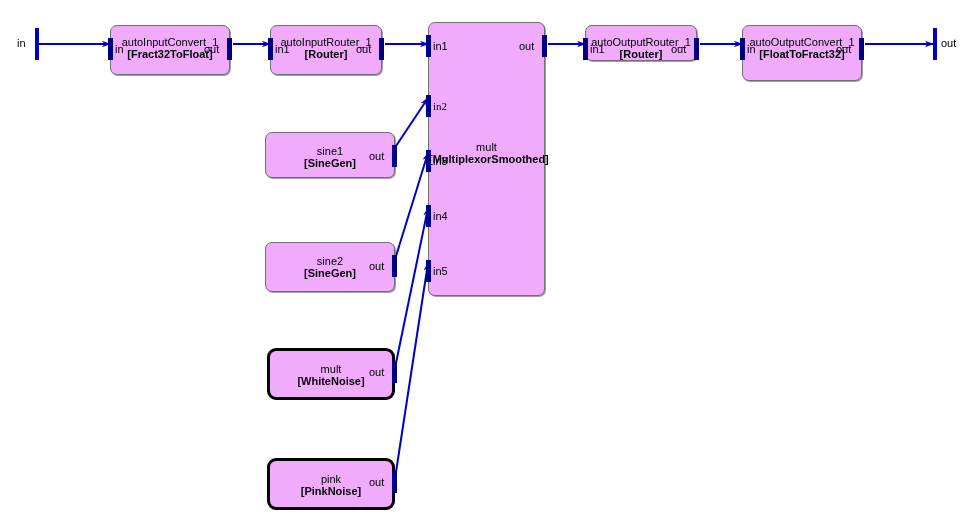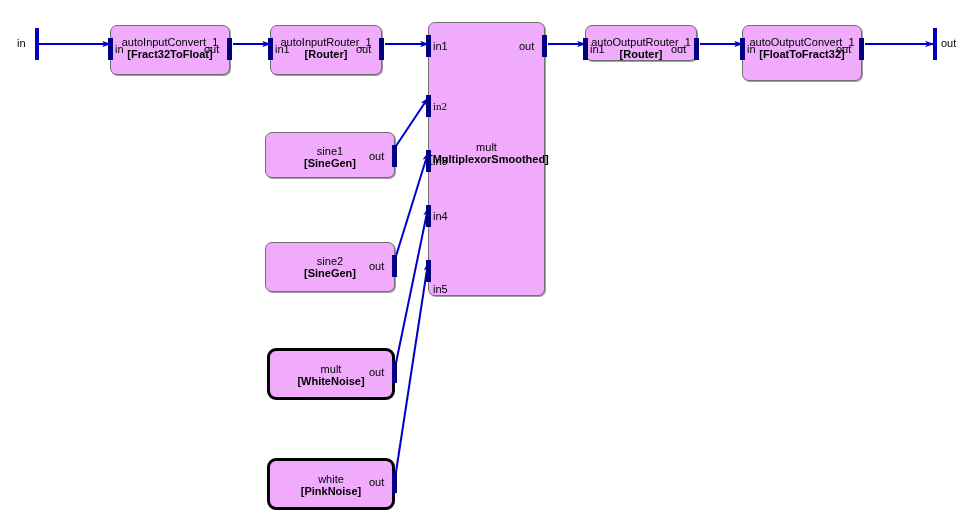--- a/index.html
+++ b/index.html
@@ -128,21 +128,21 @@
       </div>
       <div class="port" style="left: 426px; top: 35px; height: 22px;"></div>
       <div class="port-label" style="left: 433px; top: 41px;">in1</div>
       <div class="port" style="left: 426px; top: 95px; height: 22px;"></div>
       <div class="port-label" style="left: 433px; top: 101px; font-family: Liberation Serif, serif;">in2</div>
       <div class="port" style="left: 426px; top: 150px; height: 22px;"></div>
       <div class="port-label" style="left: 433px; top: 156px;">in3</div>
       <div class="port" style="left: 426px; top: 205px; height: 22px;"></div>
       <div class="port-label" style="left: 433px; top: 211px;">in4</div>
       <div class="port" style="left: 426px; top: 260px; height: 22px;"></div>
-      <div class="port-label" style="left: 433px; top: 284px;">in5</div>
+      <div class="port-label" style="left: 433px; top: 266px;">in5</div>
       <div class="port" style="left: 542px; top: 35px; height: 22px;"></div>
       <div class="port-label" style="left: 519px; top: 41px;">out</div>
       <div class="block" style="left: 585px; top: 25px; width: 112px; height: 36px;">
         <div class="block-label" style="top: 10px;"><span>autoOutputRouter_1</span><span class="l2">[Router]</span></div>
       </div>
       <div class="port" style="left: 583px; top: 38px; height: 22px;"></div>
       <div class="port-label" style="left: 590px; top: 44px;">in1</div>
       <div class="port" style="left: 694px; top: 38px; height: 22px;"></div>
       <div class="port-label" style="left: 671px; top: 44px;">out</div>
       <div class="block" style="left: 742px; top: 25px; width: 120px; height: 56px;">
@@ -161,18 +161,18 @@
         <div class="block-label" style="top: 12px;"><span>sine2</span><span class="l2">[SineGen]</span></div>
       </div>
       <div class="port" style="left: 392px; top: 255px; height: 22px;"></div>
       <div class="port-label" style="left: 369px; top: 261px;">out</div>
       <div class="block thick" style="left: 267px; top: 348px; width: 128px; height: 52px;">
         <div class="block-label" style="top: 12px;"><span>mult</span><span class="l2">[WhiteNoise]</span></div>
       </div>
       <div class="port" style="left: 392px; top: 361px; height: 22px;"></div>
       <div class="port-label" style="left: 369px; top: 367px;">out</div>
       <div class="block thick" style="left: 267px; top: 458px; width: 128px; height: 52px;">
-        <div class="block-label" style="top: 12px;"><span>white</span><span class="l2">[PinkNoise]</span></div>
+        <div class="block-label" style="top: 12px;"><span>pink</span><span class="l2">[PinkNoise]</span></div>
       </div>
       <div class="port" style="left: 392px; top: 471px; height: 22px;"></div>
       <div class="port-label" style="left: 369px; top: 477px;">out</div>
     </div>
 </div>
 
 </body></html>

